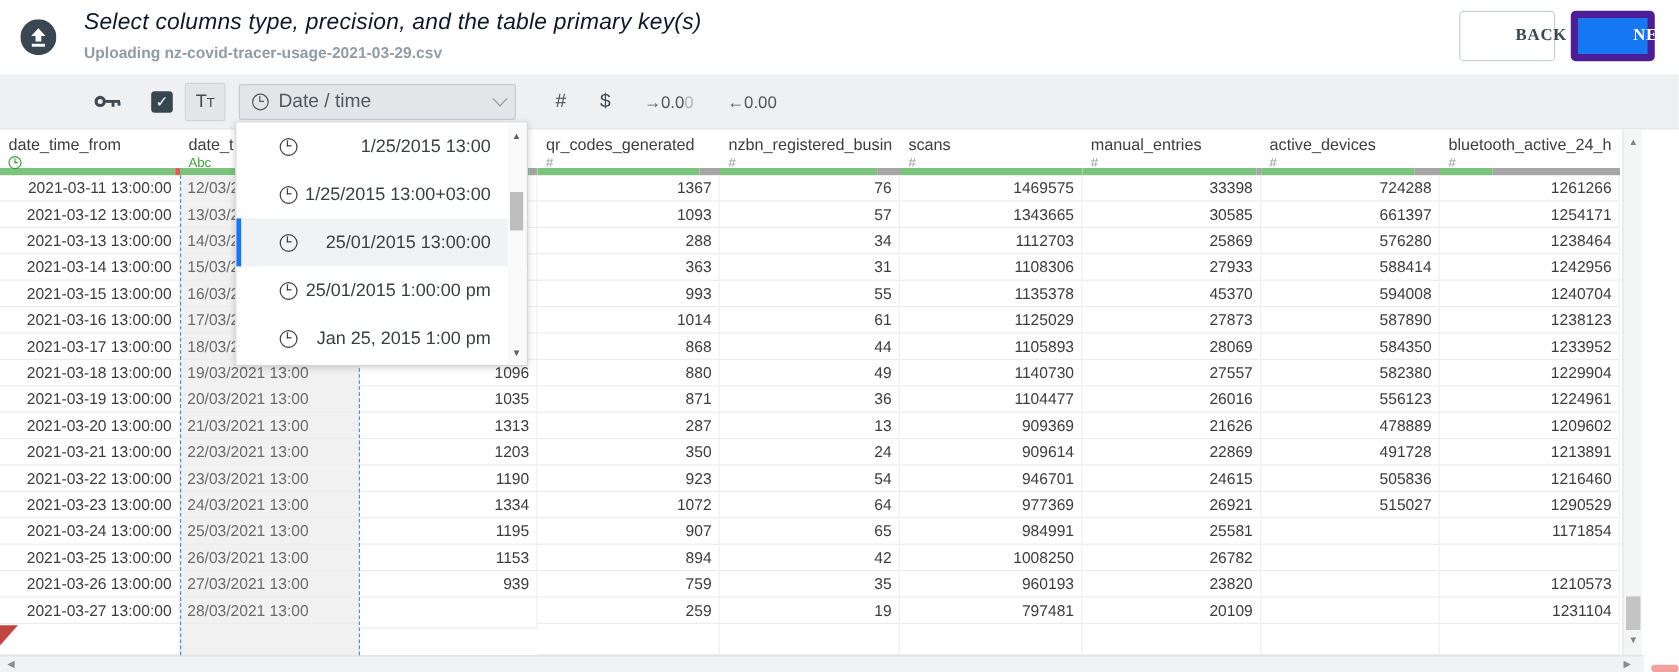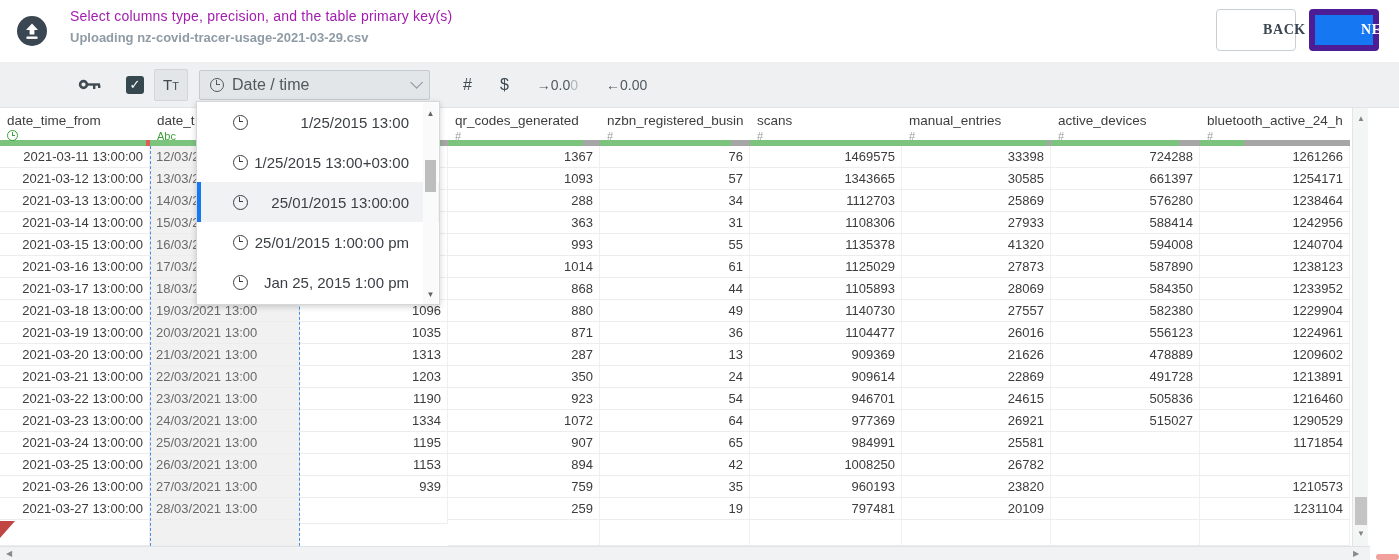--- a/index.html
+++ b/index.html
@@ -4,21 +4,21 @@
 <style>
   * { margin:0; padding:0; box-sizing:border-box; }
   html,body { background:#fff; }
   body { font-family:"Liberation Sans", sans-serif; }
   .app { position:relative; width:1399px; height:560px; background:#fff; overflow:hidden; }
 
   
   .topbar { position:absolute; left:0; top:0; width:1399px; height:62px; background:#fff; }
   .upload-badge { position:absolute; left:17px; top:16px; width:30px; height:30px; }
   .titles { position:absolute; left:70px; top:8px; }
-  .page-title { font-size:14px; font-weight:normal; color:#a21caf; letter-spacing:.2px; }
+  .page-title { font-size:19px; font-weight:normal; color:#0f172a; letter-spacing:.2px;font-style:italic; }
   .page-subtitle { margin-top:6px; font-size:13px; color:#8f9ba5; font-weight:bold; }
   .actions { position:absolute; right:20px; top:9px; display:flex; gap:13px; }
   .btn { height:42px; border-radius:4px; font-family:Liberation Serif, serif; font-size:14px; font-weight:bold; letter-spacing:.6px; cursor:pointer;padding-left:46px; }
   .btn-back { width:80px; background:#fff; border:1px solid #c8cfd4; color:#3a4651; }
   .btn-next { width:70px; background:#1677f2; border:6px solid #4c1d95; color:#fff; }
 
   
   .toolbar { position:absolute; left:0; top:62px; width:1399px; height:46px; background:#eef0f1; border-bottom:1px solid #e2e5e7; display:flex; align-items:center; }
   .tool { color:#3f4a52; display:flex; align-items:center; }
   .key-wrap { margin-left:78px; }
@@ -322,21 +322,21 @@
         </div>
         <div class="qbar">
           <span class="seg green" style="width: 97%;"></span>
           <span class="seg gray" style="width: 3%;"></span>
         </div>
         <div class="cells">
           <div class="cell right">33398</div>
           <div class="cell right">30585</div>
           <div class="cell right">25869</div>
           <div class="cell right">27933</div>
-          <div class="cell right">41320</div>
+          <div class="cell right">45370</div>
           <div class="cell right">27873</div>
           <div class="cell right">28069</div>
           <div class="cell right">27557</div>
           <div class="cell right">26016</div>
           <div class="cell right">21626</div>
           <div class="cell right">22869</div>
           <div class="cell right">24615</div>
           <div class="cell right">26921</div>
           <div class="cell right">25581</div>
           <div class="cell right">26782</div>

